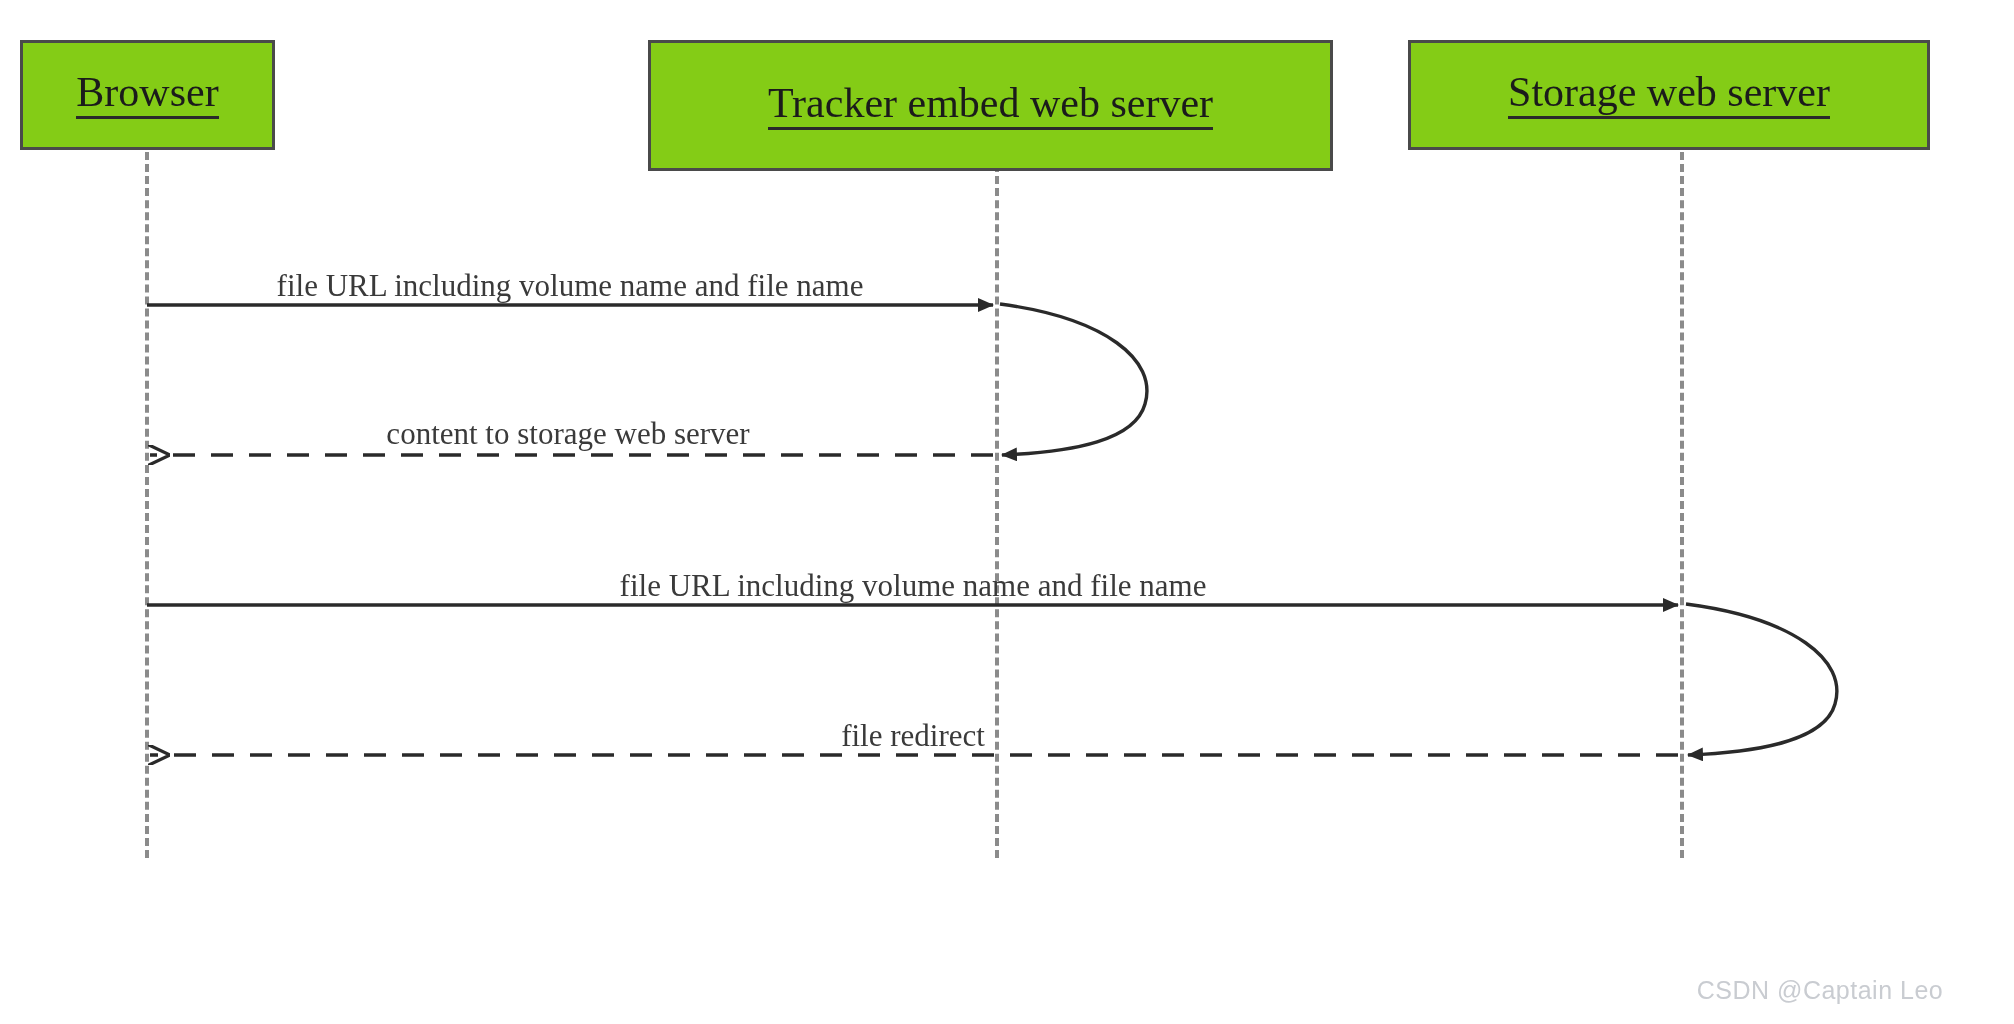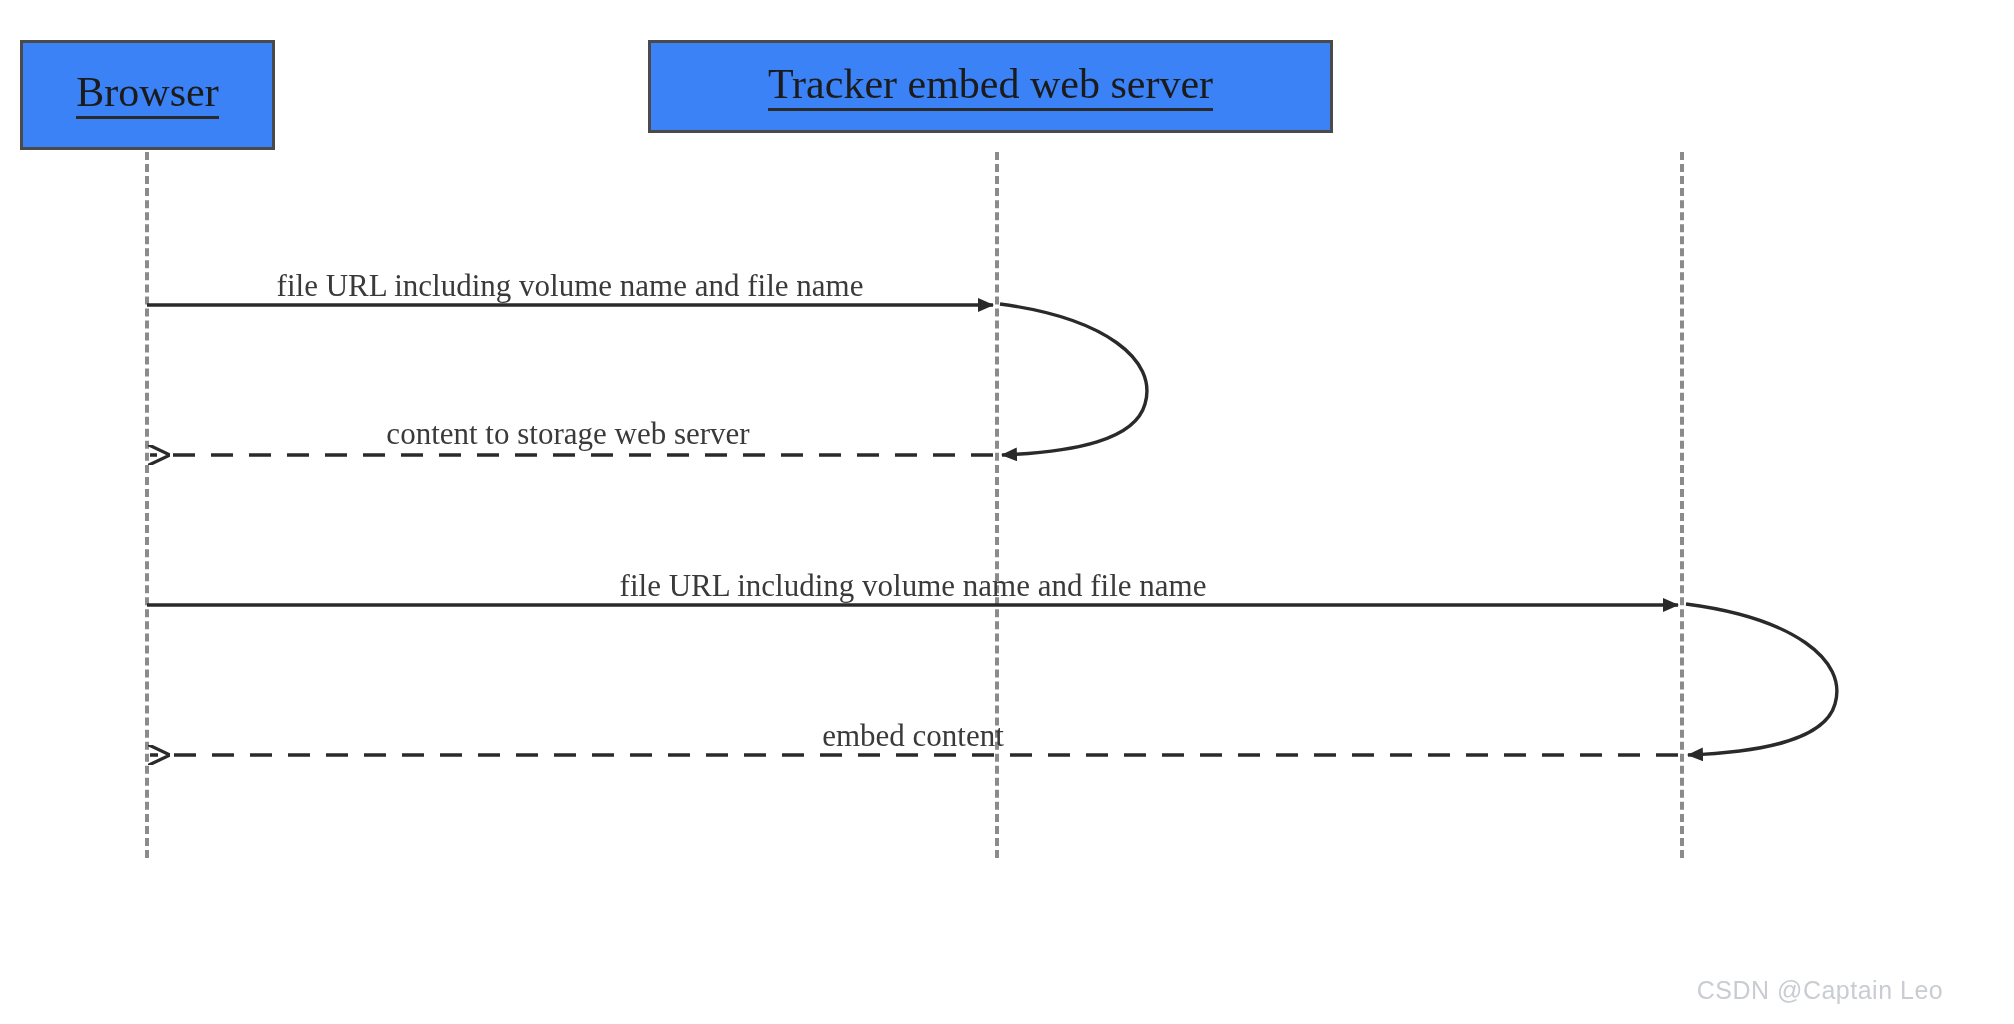--- a/index.html
+++ b/index.html
@@ -17,21 +17,21 @@
     height: 1024px;
     background: #ffffff;
     overflow: hidden;
   }
 
   
   .lifeline-box {
     position: absolute;
     box-sizing: border-box;
     border: 3px solid #4a4a4a;
-    background: #3b82f6;
+    background: #84cc16;
     display: flex;
     align-items: center;
     justify-content: center;
   }
   .lifeline-box .box-label {
     font-size: 42px;
     color: #1b1b1b;
     line-height: 1;
     white-space: nowrap;
     border-bottom: 3px solid #2a2a2a;
@@ -92,24 +92,27 @@
 <div id="canvas">
 
   <div class="lifeline-stem" style="left:145px; top:152px; height:706px;"></div>
   <div class="lifeline-stem" style="left:995px; top:152px; height:706px;"></div>
   <div class="lifeline-stem" style="left:1680px; top:152px; height:706px;"></div>
 
   <div class="lifeline-box" style="left:20px; top:40px; width:255px; height:110px;">
     <span class="box-label">Browser</span>
   </div>
 
-  <div class="lifeline-box" style="left:648px; top:40px; width:685px; height:93px;">
+  <div class="lifeline-box" style="left:648px; top:40px; width:685px; height:131px;">
     <span class="box-label">Tracker embed web server</span>
   </div>
 
+  <div class="lifeline-box" style="left:1408px; top:40px; width:522px; height:110px;">
+    <span class="box-label">Storage web server</span>
+  </div>
 
   <svg id="wires" viewBox="0 0 2014 1024">
     <defs>
       <marker id="filledArrow" markerWidth="16" markerHeight="14" refX="15" refY="7" orient="auto" markerUnits="userSpaceOnUse">
         <path d="M0,0 L16,7 L0,14 z" fill="#2a2a2a"></path>
       </marker>
       <marker id="filledArrowLeft" markerWidth="16" markerHeight="14" refX="15" refY="7" orient="auto" markerUnits="userSpaceOnUse">
         <path d="M0,0 L16,7 L0,14 z" fill="#2a2a2a"></path>
       </marker>
       <marker id="openArrow" markerWidth="22" markerHeight="20" refX="20" refY="10" orient="auto" markerUnits="userSpaceOnUse">
@@ -129,19 +132,19 @@
 
     <line x1="1678" y1="755" x2="150" y2="755" stroke="#2a2a2a" stroke-width="3.4" stroke-dasharray="22 16" marker-end="url(#openArrow)"></line>
   </svg>
 
   <div class="msg-label" style="left:570px; top:248px;">file URL including volume name and file name</div>
 
   <div class="msg-label" style="left:568px; top:396px;">content to storage web server</div>
 
   <div class="msg-label" style="left:913px; top:548px;">file URL including volume name and file name</div>
 
-  <div class="msg-label" style="left:913px; top:698px;">embed content</div>
+  <div class="msg-label" style="left:913px; top:698px;">file redirect</div>
 
   <div class="ghost-smudge" style="left:40px; top:838px;">&nbsp;</div>
 
   <div class="watermark" style="left:1820px; top:990px; transform:translate(-50%,-50%);">CSDN @Captain Leo</div>
 
 </div>
 
 </body></html>

